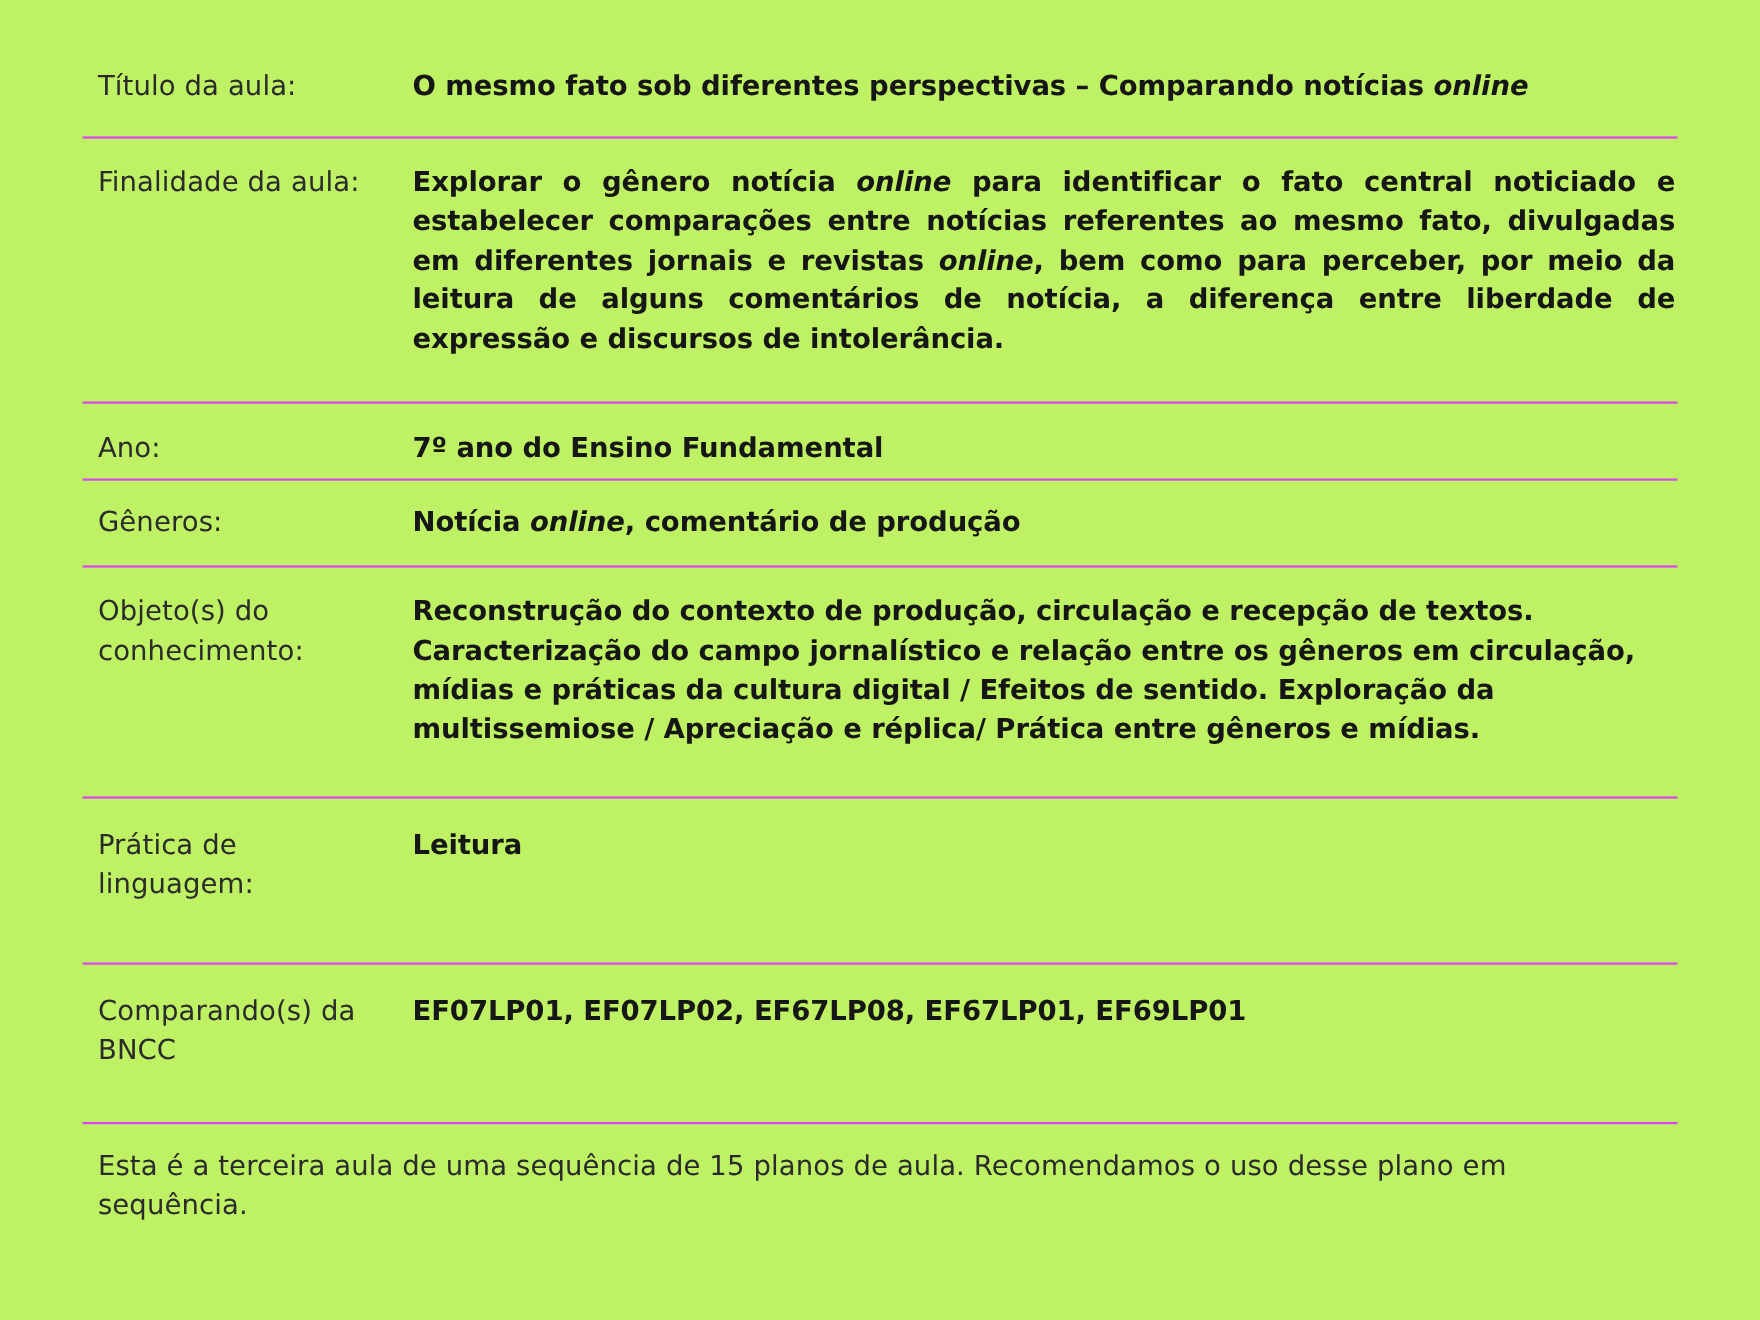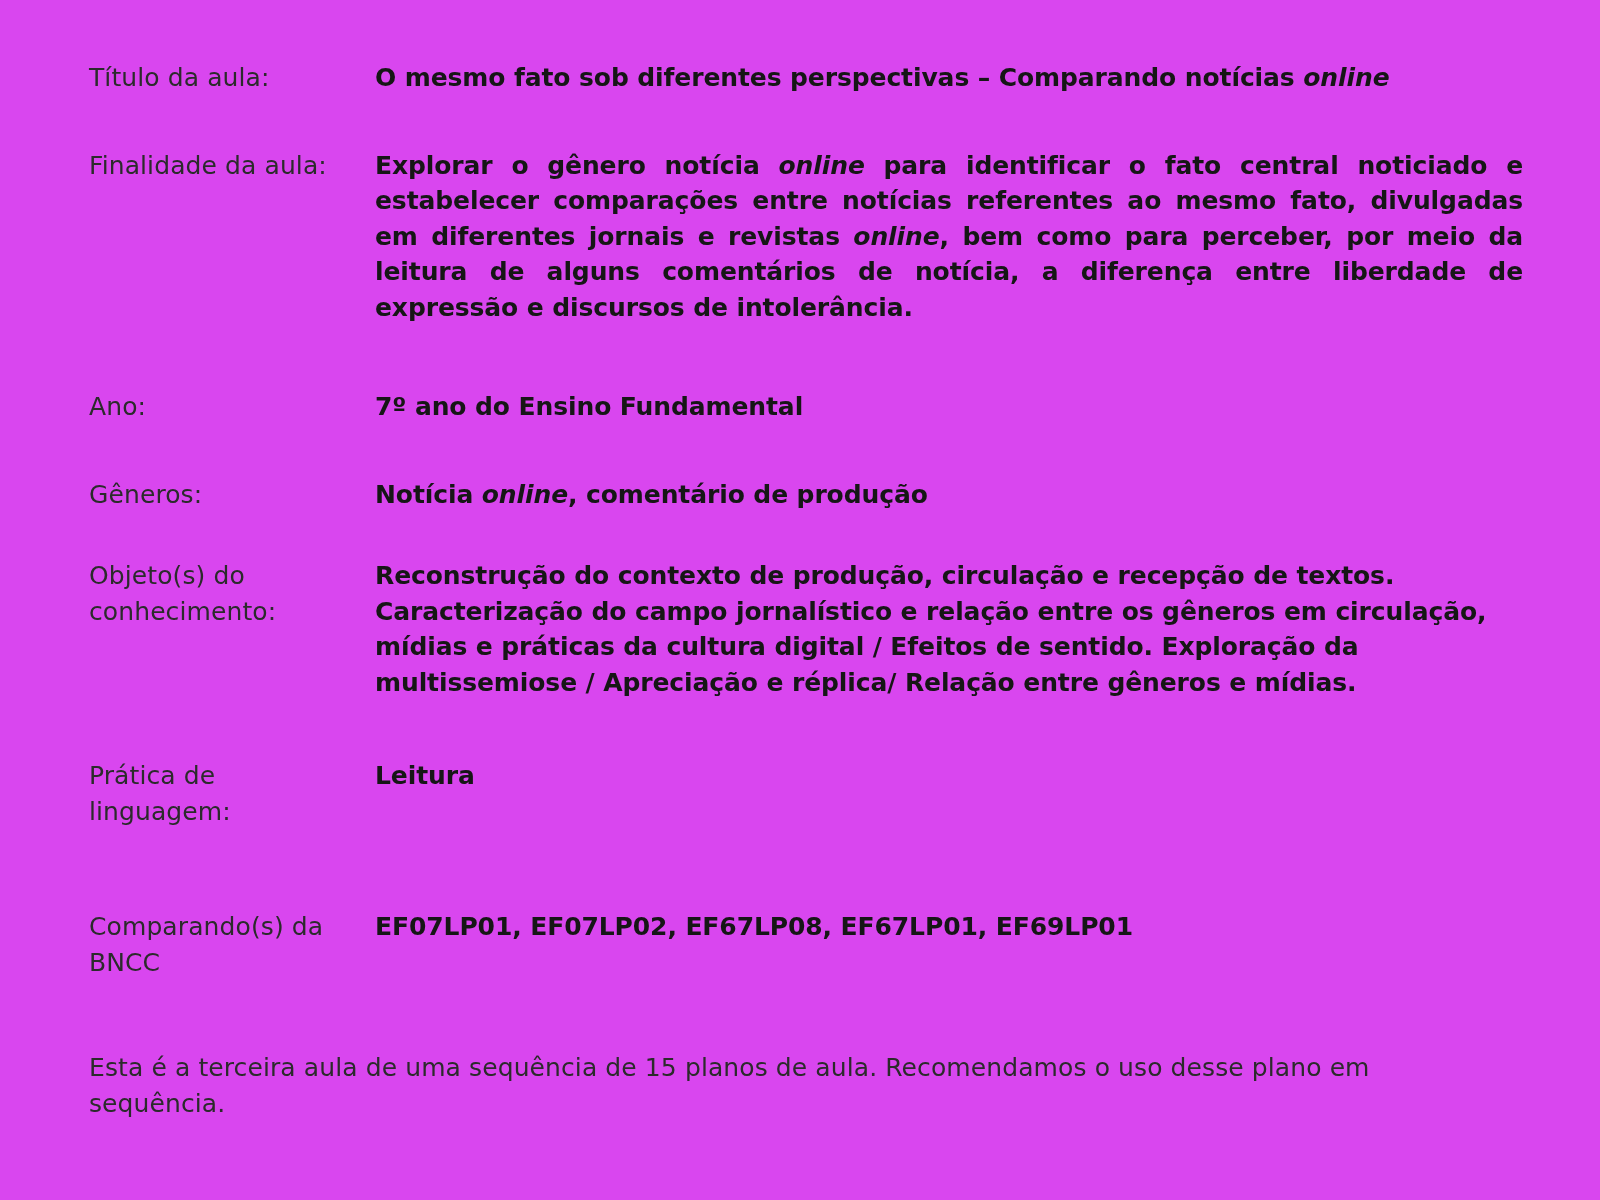--- a/index.html
+++ b/index.html
@@ -13,21 +13,21 @@
     font-family: "DejaVu Sans", sans-serif;
     color: #1a1a1a;
     -webkit-font-smoothing: antialiased;
   }
 
   .sheet {
     box-sizing: border-box;
     width: 1600px;
     height: 1200px;
     padding: 0;
-    background: #d946ef;
+    background: #bef264;
   }
 
   .table {
     margin: 0 auto;
     width: 1450px;
     padding-top: 34px;
   }
 
   .row {
     display: flex;
@@ -79,27 +79,27 @@
   .row-titulo .label-cell,
   .row-titulo .value-cell { padding-top: 26px; padding-bottom: 28px; }
 
   .row-finalidade .label-cell,
   .row-finalidade .value-cell { padding-top: 22px; padding-bottom: 40px; }
 
   .row-ano .label-cell,
   .row-ano .value-cell { padding-top: 22px; padding-bottom: 10px; }
 
   .row-generos .label-cell,
-  .row-generos .value-cell { padding-top: 40px; padding-bottom: 22px; }
+  .row-generos .value-cell { padding-top: 20px; padding-bottom: 22px; }
 
   .row-objetos .label-cell,
   .row-objetos .value-cell { padding-top: 22px; padding-bottom: 44px; }
 
   .row-pratica .label-cell,
-  .row-pratica .value-cell { padding-top: 12px; padding-bottom: 54px; }
+  .row-pratica .value-cell { padding-top: 24px; padding-bottom: 54px; }
 
   .row-habilidades .label-cell,
   .row-habilidades .value-cell { padding-top: 24px; padding-bottom: 48px; }
 
   .footer-row {
     padding: 0;
   }
   .footer-cell {
     box-sizing: border-box;
     width: 100%;
@@ -132,21 +132,21 @@
       <div class="value-cell">7º ano do Ensino Fundamental</div>
     </div>
 
     <div class="row row-generos">
       <div class="label-cell">Gêneros:</div>
       <div class="value-cell"><span>Notícia </span><em>online</em><span>, comentário de produção</span></div>
     </div>
 
     <div class="row row-objetos">
       <div class="label-cell">Objeto(s) do conhecimento:</div>
-      <div class="value-cell">Reconstrução do contexto de produção, circulação e recepção de textos. Caracterização do campo jornalístico e relação entre os gêneros em circulação, mídias e práticas da cultura digital / Efeitos de sentido. Exploração da multissemiose / Apreciação e réplica/ Relação entre gêneros e mídias.</div>
+      <div class="value-cell">Reconstrução do contexto de produção, circulação e recepção de textos. Caracterização do campo jornalístico e relação entre os gêneros em circulação, mídias e práticas da cultura digital / Efeitos de sentido. Exploração da multissemiose / Apreciação e réplica/ Prática entre gêneros e mídias.</div>
     </div>
 
     <div class="row row-pratica">
       <div class="label-cell">Prática de linguagem:</div>
       <div class="value-cell">Leitura</div>
     </div>
 
     <div class="row row-habilidades">
       <div class="label-cell">Comparando(s) da BNCC</div>
       <div class="value-cell">EF07LP01, EF07LP02, EF67LP08, EF67LP01, EF69LP01</div>

